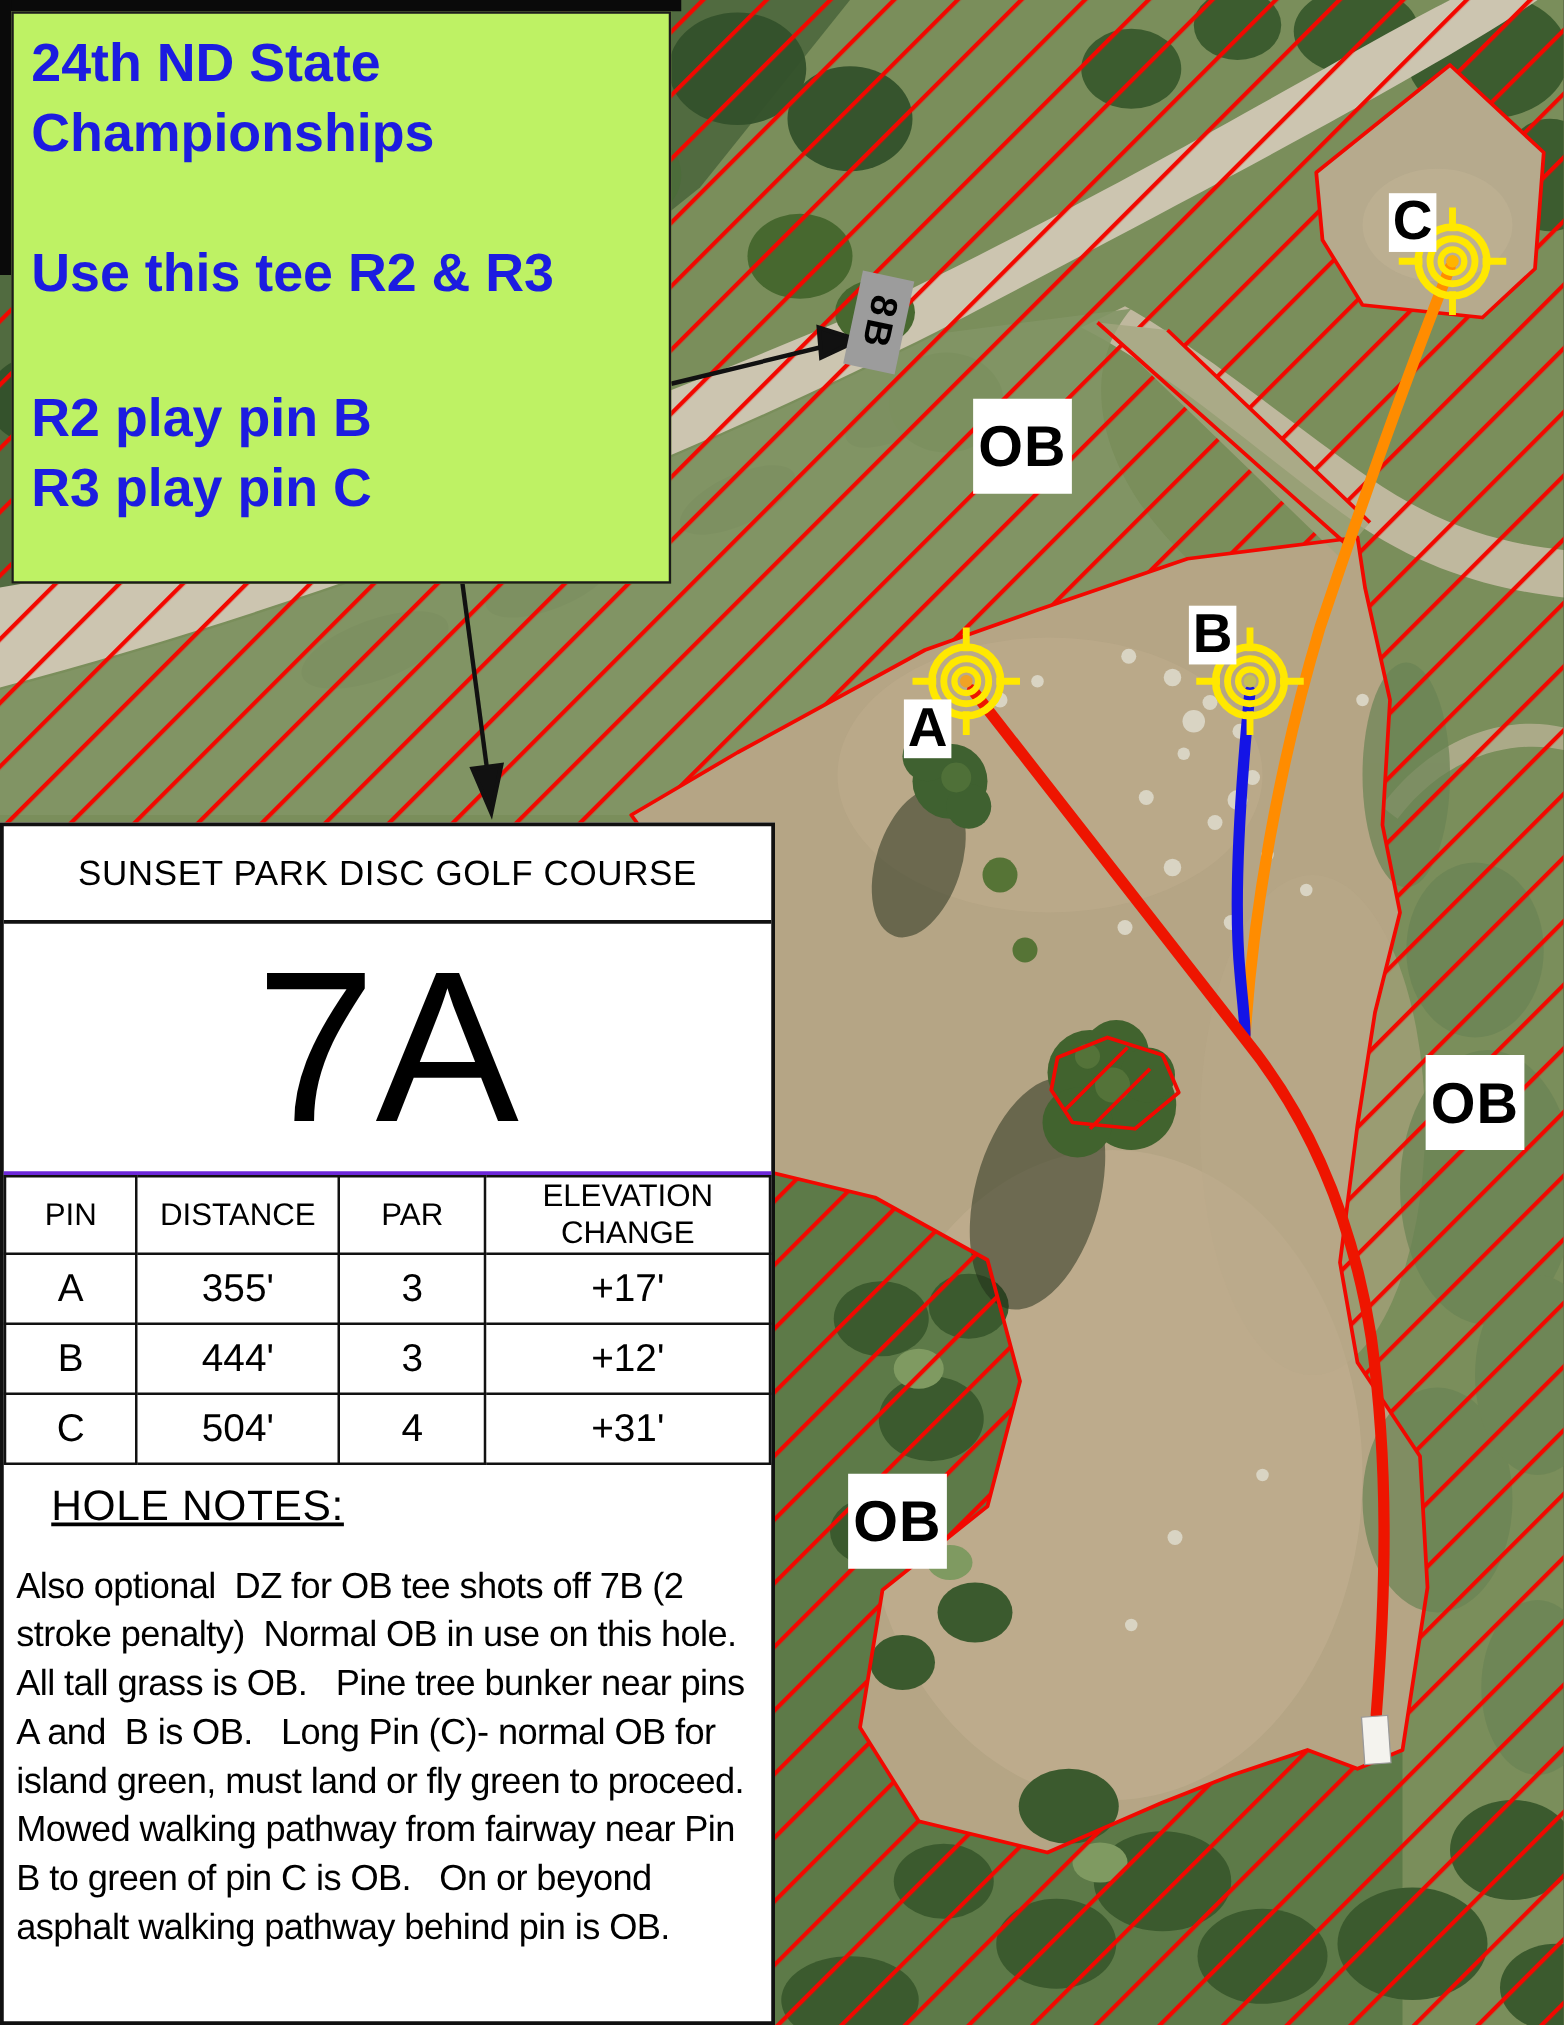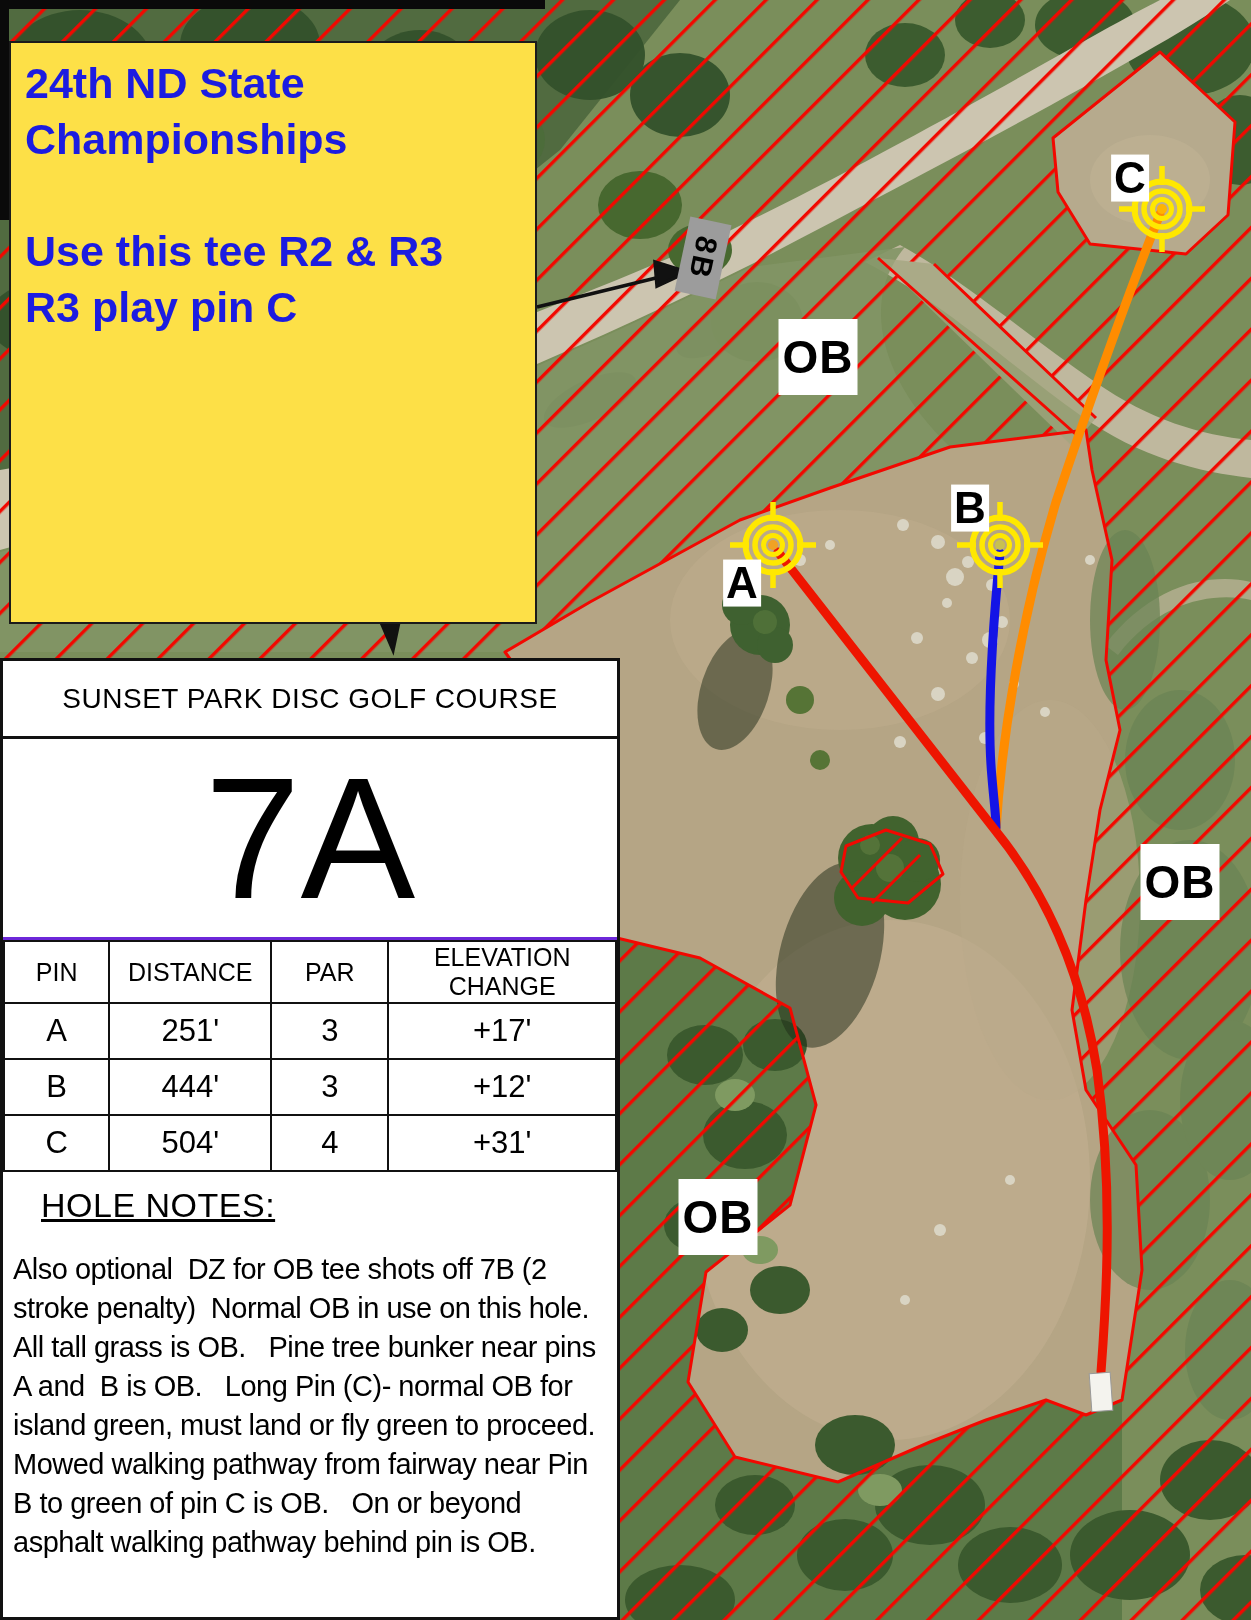--- a/index.html
+++ b/index.html
@@ -12,22 +12,22 @@
              font-weight:700;font-size:44px;line-height:1.02;padding:1px 3px;z-index:4;}
   .ob-label{position:absolute;transform:translate(-50%,-50%);background:#fff;color:#000;
             font-weight:700;font-size:46px;line-height:1.0;padding:15px 4px;letter-spacing:1px;z-index:3;}
   .target{position:absolute;width:88px;height:88px;transform:translate(-50%,-50%);z-index:3;}
   .tee8b{position:absolute;left:703px;top:258px;width:42px;height:76px;
          transform:translate(-50%,-50%) rotate(12deg);background:#9c9c9c;
          display:flex;align-items:center;justify-content:center;z-index:3;}
   .tee8b span{writing-mode:vertical-rl;font-weight:700;font-size:30px;color:#000;letter-spacing:3px;}
 
   
-  .notice-box{position:absolute;left:9px;top:9px;width:528px;height:583px;background:#fde047;
-              border:2px solid #1b1b1b;box-sizing:border-box;padding:12px 0 0 14px;z-index:5;margin-top:32px;}
+  .notice-box{position:absolute;left:9px;top:9px;width:528px;height:458px;background:#bef264;
+              border:2px solid #1b1b1b;box-sizing:border-box;padding:12px 0 0 14px;z-index:5;}
   .notice-line{font-weight:700;font-size:43px;line-height:56px;color:#1c1ce0;white-space:nowrap;}
   .notice-line.gap1{margin-top:56px;}
   .notice-line.gap2{margin-top:60px;}
 
   
   .panel{position:absolute;left:0;top:658px;width:620px;height:962px;background:#fff;
          border:3px solid #111;box-sizing:border-box;z-index:5;color:#000;}
   .panel-title{height:75px;border-bottom:3px solid #111;display:flex;align-items:center;
                justify-content:center;font-size:28px;letter-spacing:.5px;}
   .panel-hole{height:198px;border-bottom:3px solid #6d28d9;display:flex;align-items:center;
@@ -284,38 +284,39 @@
   <div class="ob-label" style="left:718px;top:1217px;">OB</div>
 
   <div class="tee8b">
     <span>8B</span>
   </div>
 
   <div class="notice-box">
     <div class="notice-line">24th ND State</div>
     <div class="notice-line">Championships</div>
     <div class="notice-line gap1">Use this tee R2 &amp; R3</div>
+    <div class="notice-line gap2">R2 play pin B</div>
     <div class="notice-line">R3 play pin C</div>
   </div>
 
   <div class="panel">
     <div class="panel-title">SUNSET PARK DISC GOLF COURSE</div>
     <div class="panel-hole">7A</div>
 
     <table class="stats">
       <tbody>
           <tr>
         <th class="c1">PIN</th>
         <th class="c2">DISTANCE</th>
         <th class="c3">PAR</th>
         <th class="c4">ELEVATION CHANGE</th>
       </tr>
       <tr>
         <td>A</td>
-        <td>251'</td>
+        <td>355'</td>
         <td>3</td>
         <td>+17'</td>
       </tr>
       <tr>
         <td>B</td>
         <td>444'</td>
         <td>3</td>
         <td>+12'</td>
       </tr>
       <tr>

